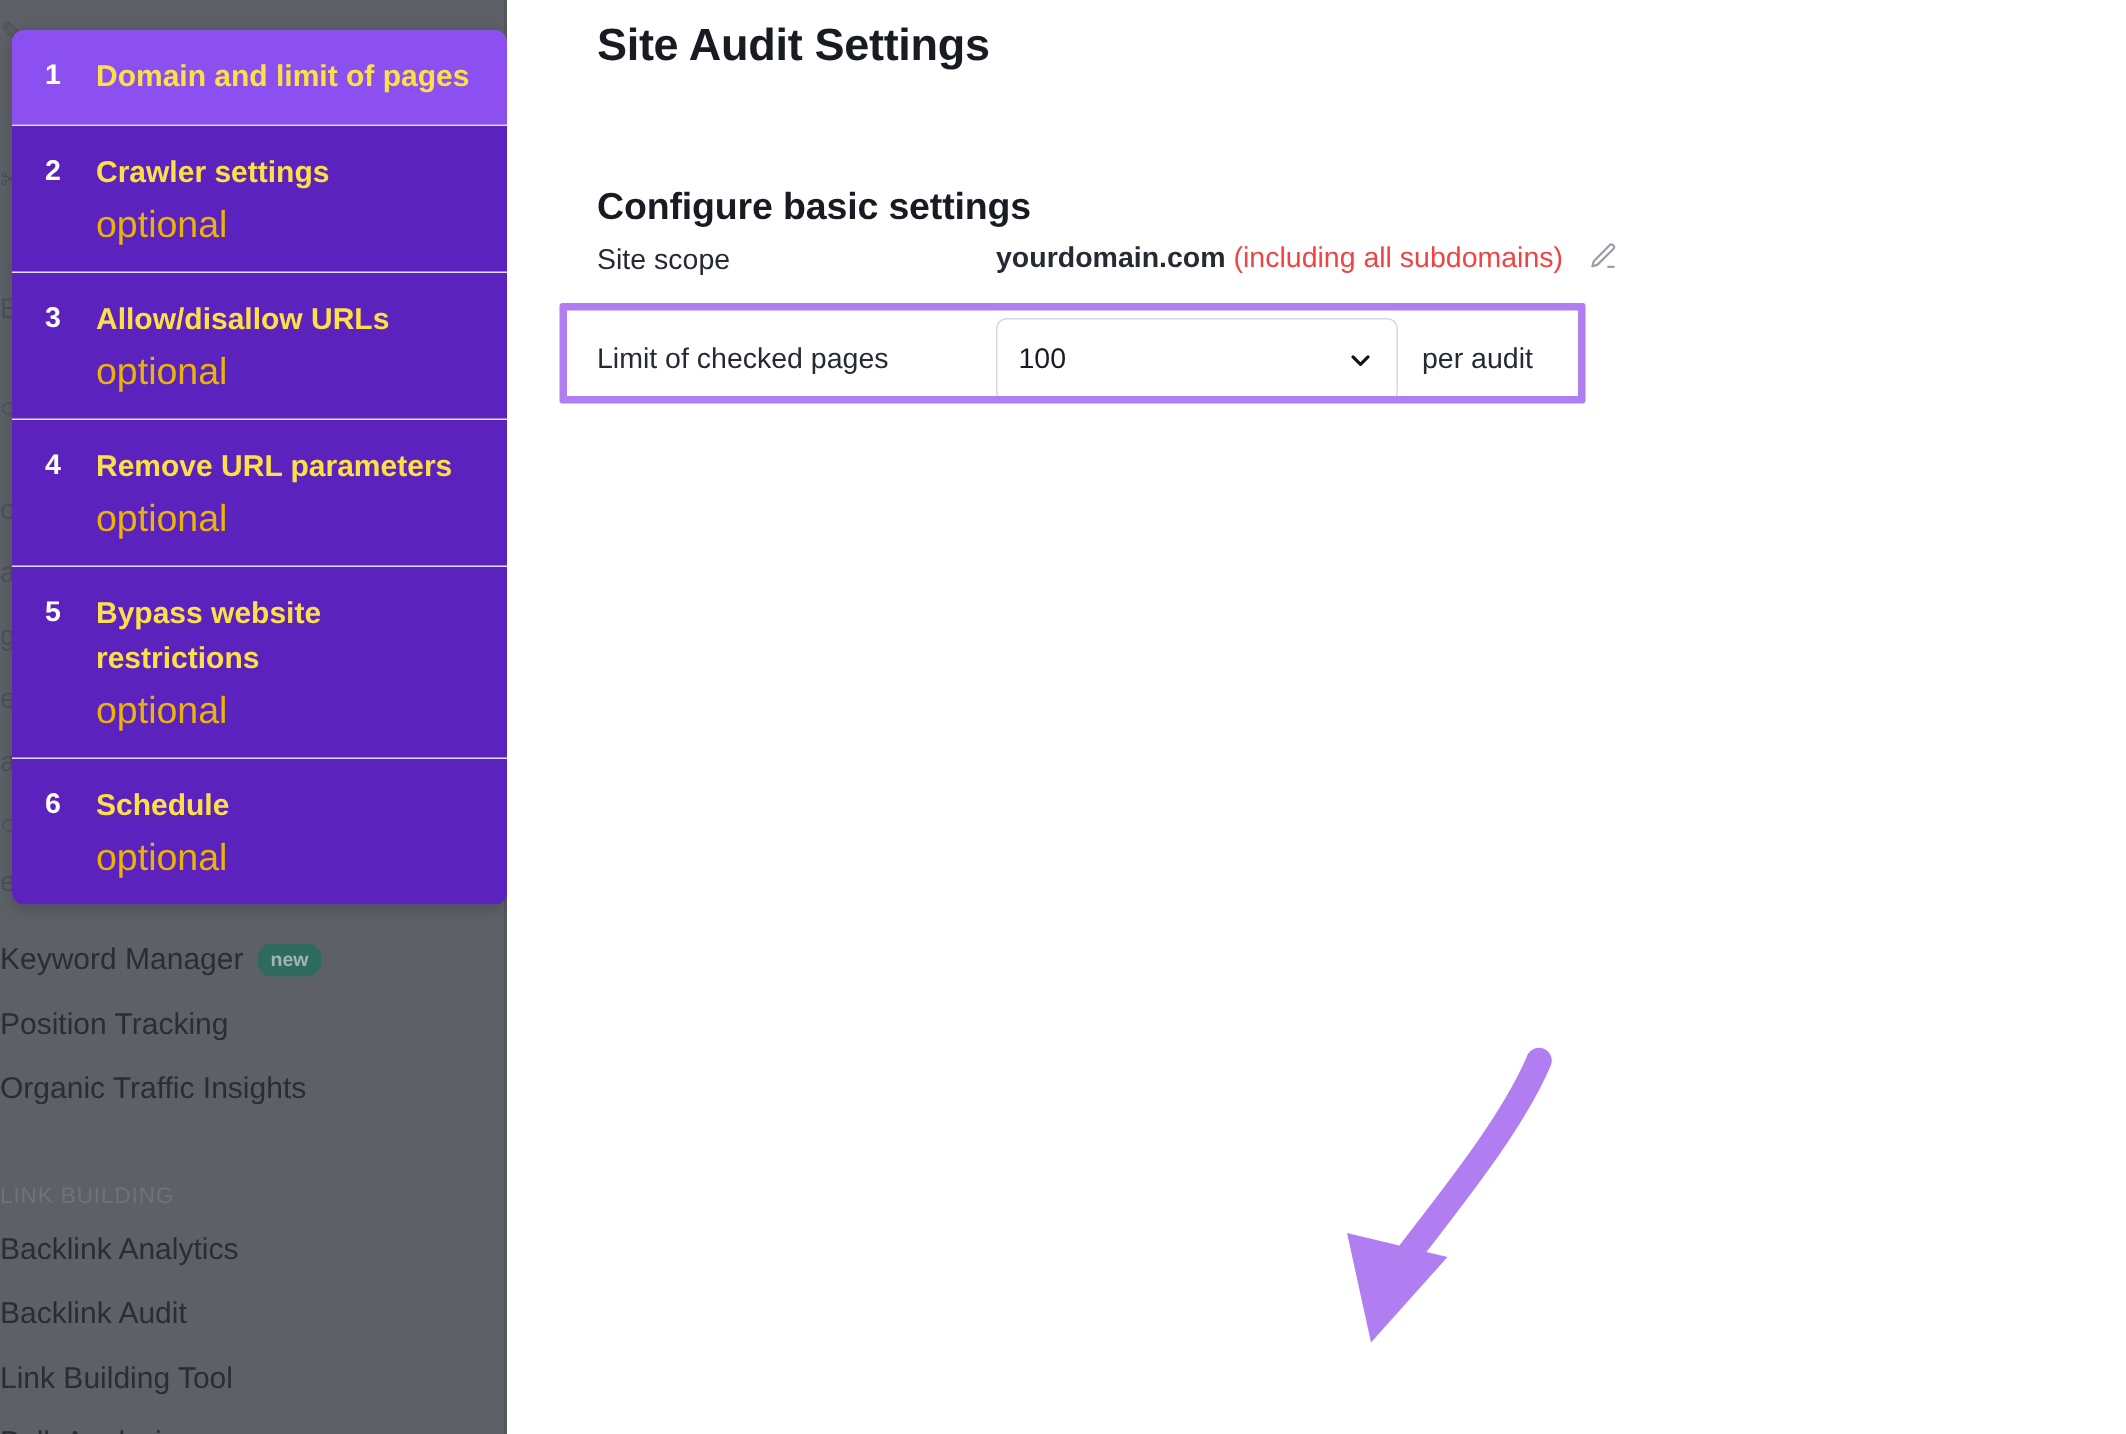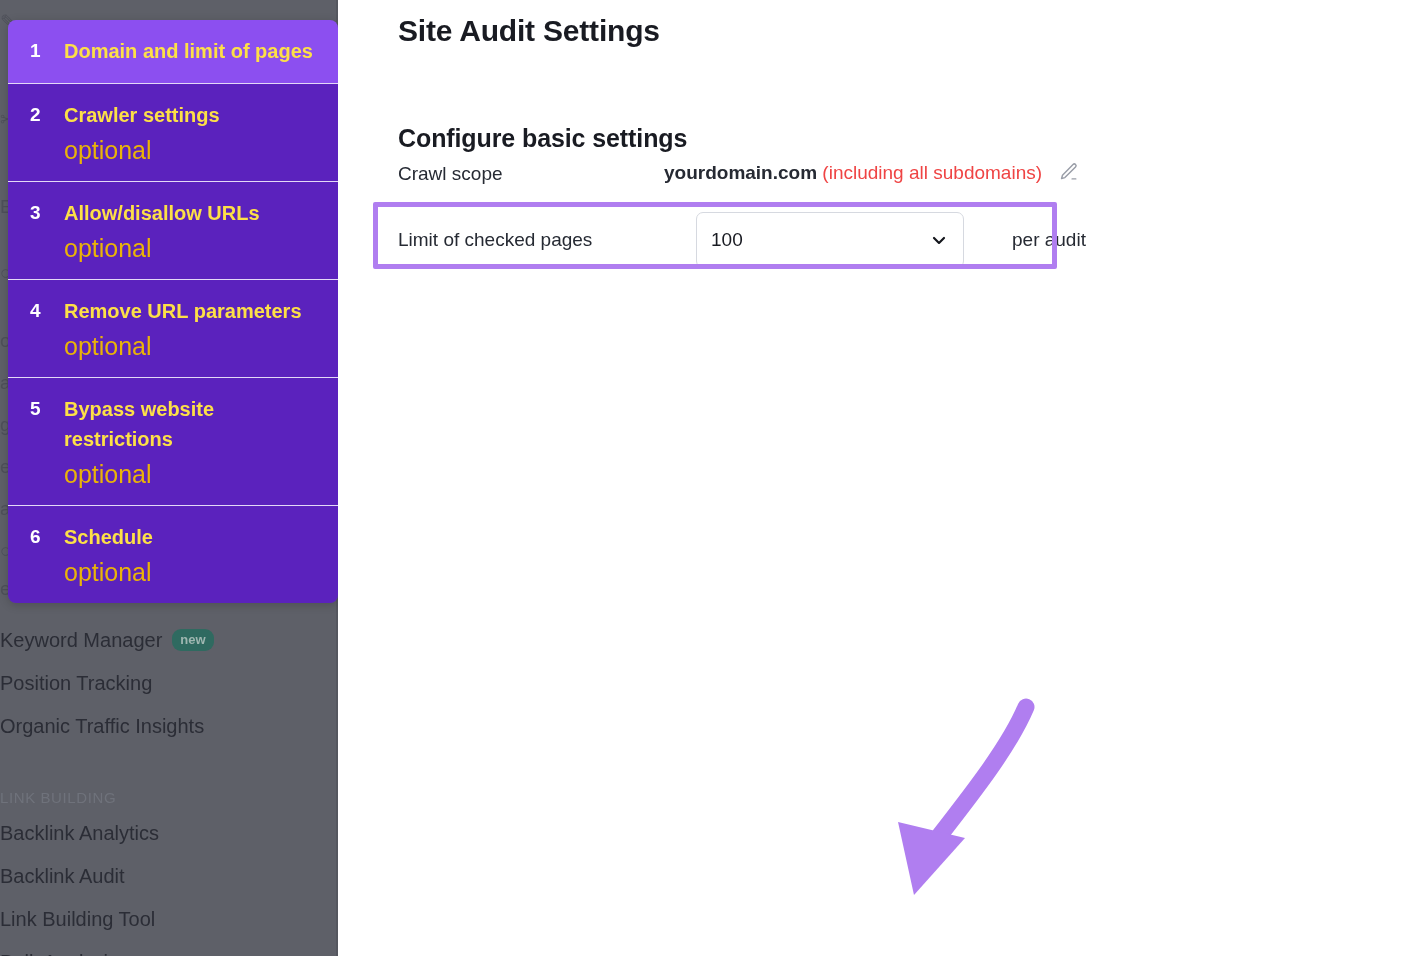--- a/index.html
+++ b/index.html
@@ -157,21 +157,21 @@
     left: 60px;
     top: 150px;
     right: 20px;
   }
   .form-row {
     display: flex;
     align-items: center;
     height: 48px;
     margin-bottom: 18px;
   }
-  .form-row.boxed { margin-bottom: 6px; gap: 32px; }
+  .form-row.boxed { margin-bottom: 6px; }
   .row-label {
     width: 266px;
     flex: 0 0 266px;
     font-size: 19px;
     color: #262a33;
   }
   .scope-value {
     font-size: 19px;
     color: #262a33;
   }
@@ -338,21 +338,21 @@
     </div>
   </div>
 
   <div class="main">
     <div class="page-title">Site Audit Settings</div>
     <div class="section-title">Configure basic settings</div>
 
     <div class="form">
 
       <div class="form-row">
-        <div class="row-label">Crawl scope</div>
+        <div class="row-label">Site scope</div>
         <div class="scope-value">
           <b>yourdomain.com</b><span class="muted"> (including all subdomains)</span>
           <span class="edit-icon">
             <svg width="22" height="22" viewBox="0 0 24 24" fill="none" stroke="#9a9ea8" stroke-width="1.6" stroke-linecap="round" stroke-linejoin="round">
               <path d="M17.5 3.8a1.9 1.9 0 0 1 2.7 2.7L8.6 18.1l-3.6 1 1-3.6z"></path>
               <path d="M16.5 19.5h4"></path>
             </svg>
           </span>
         </div>
       </div>

